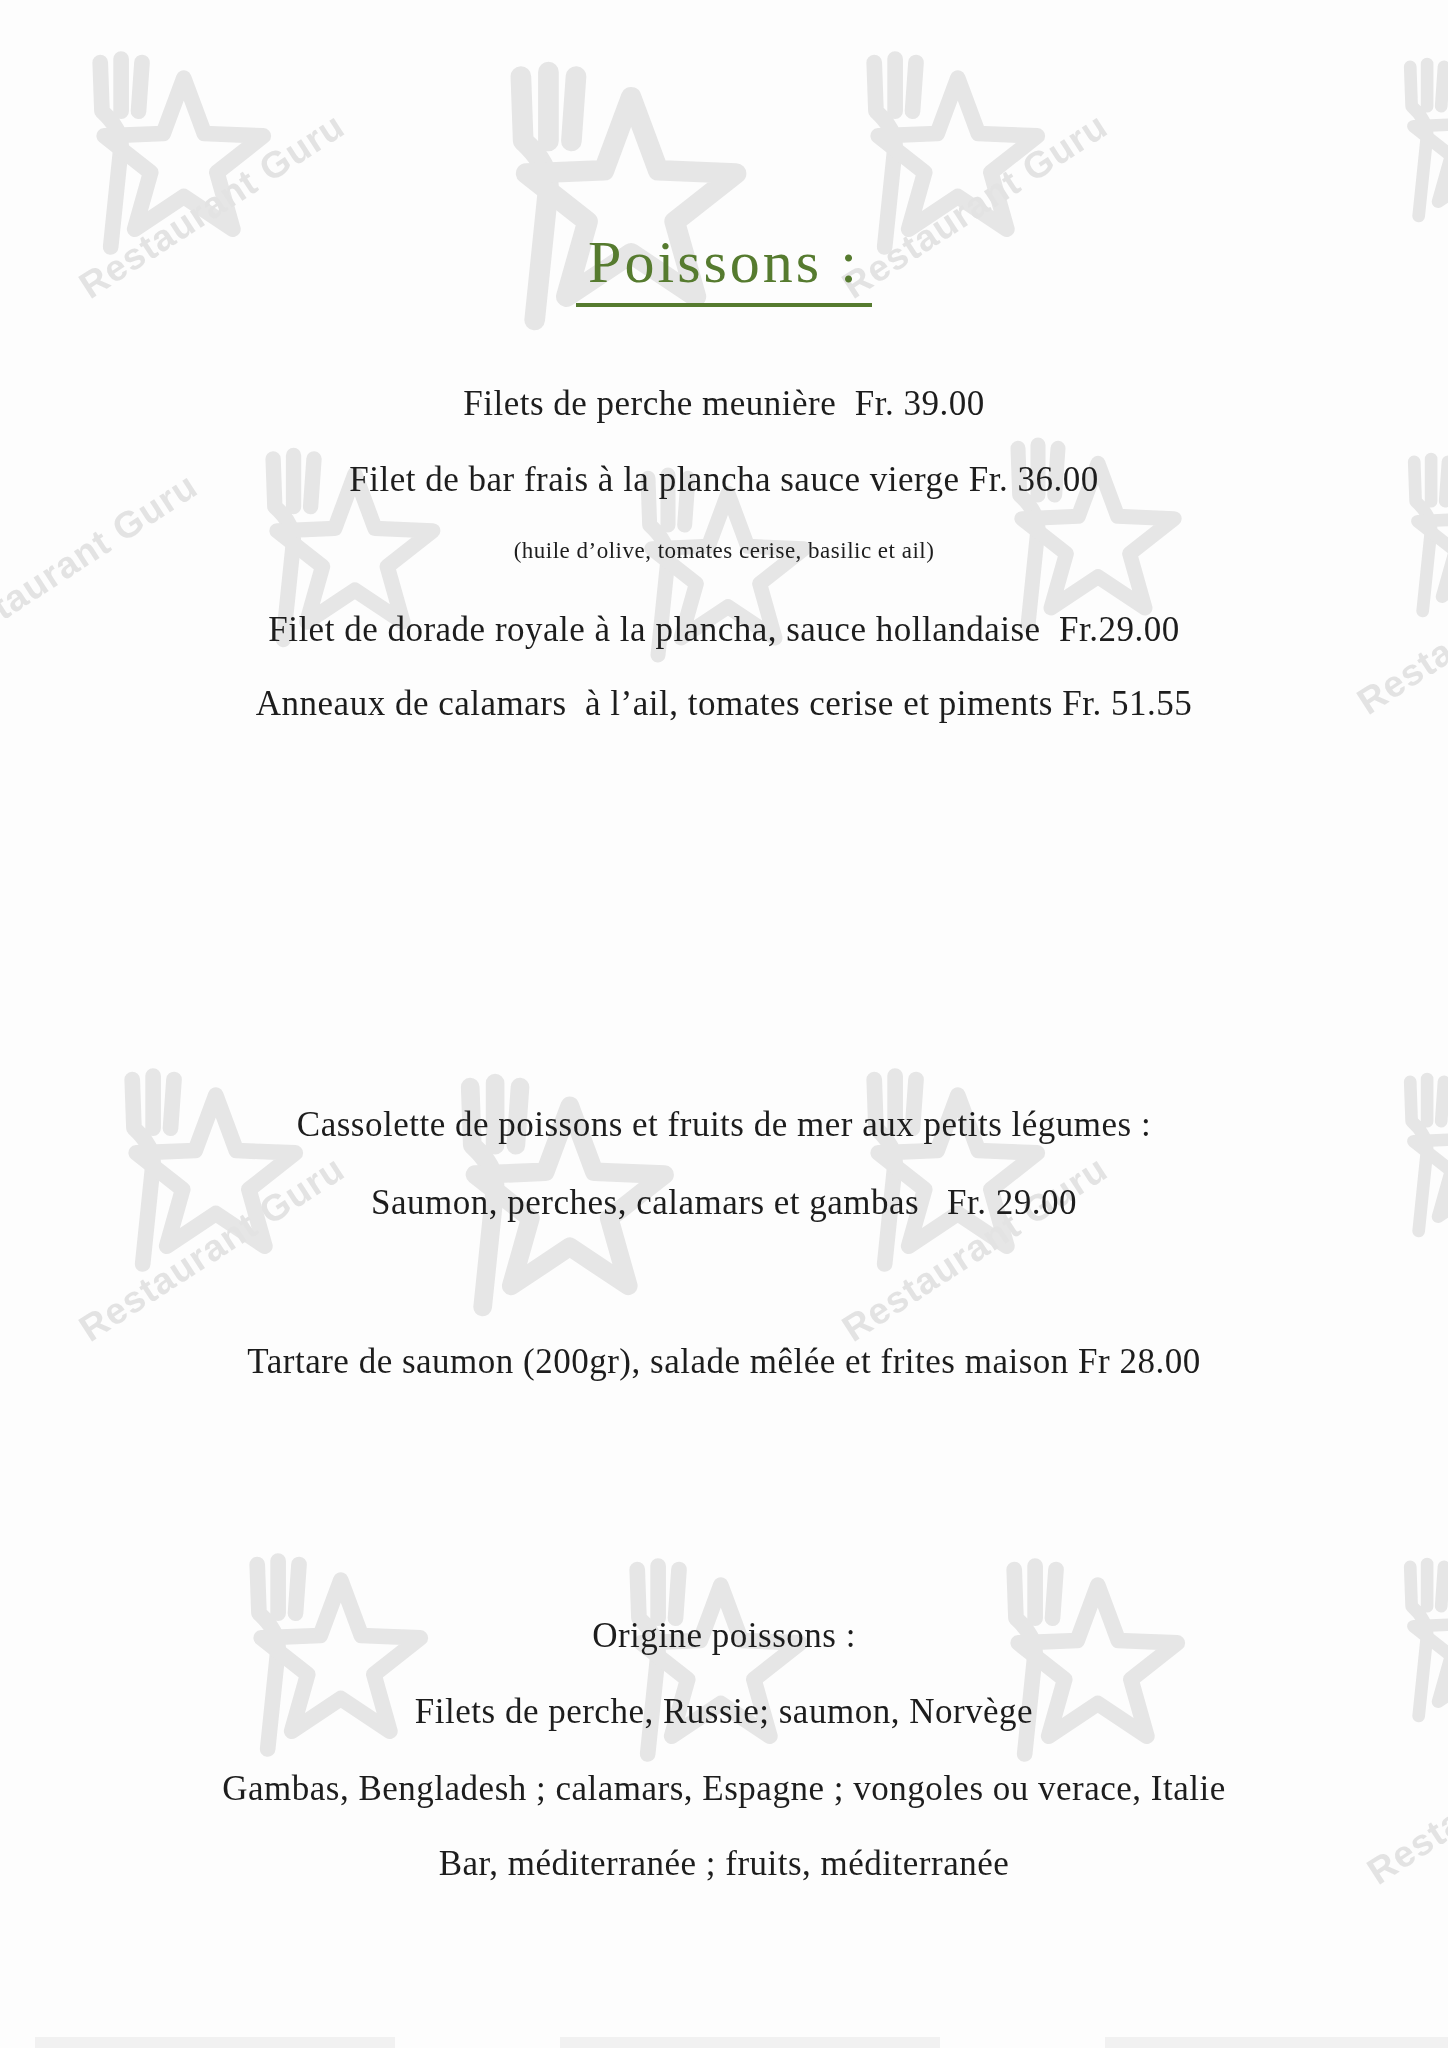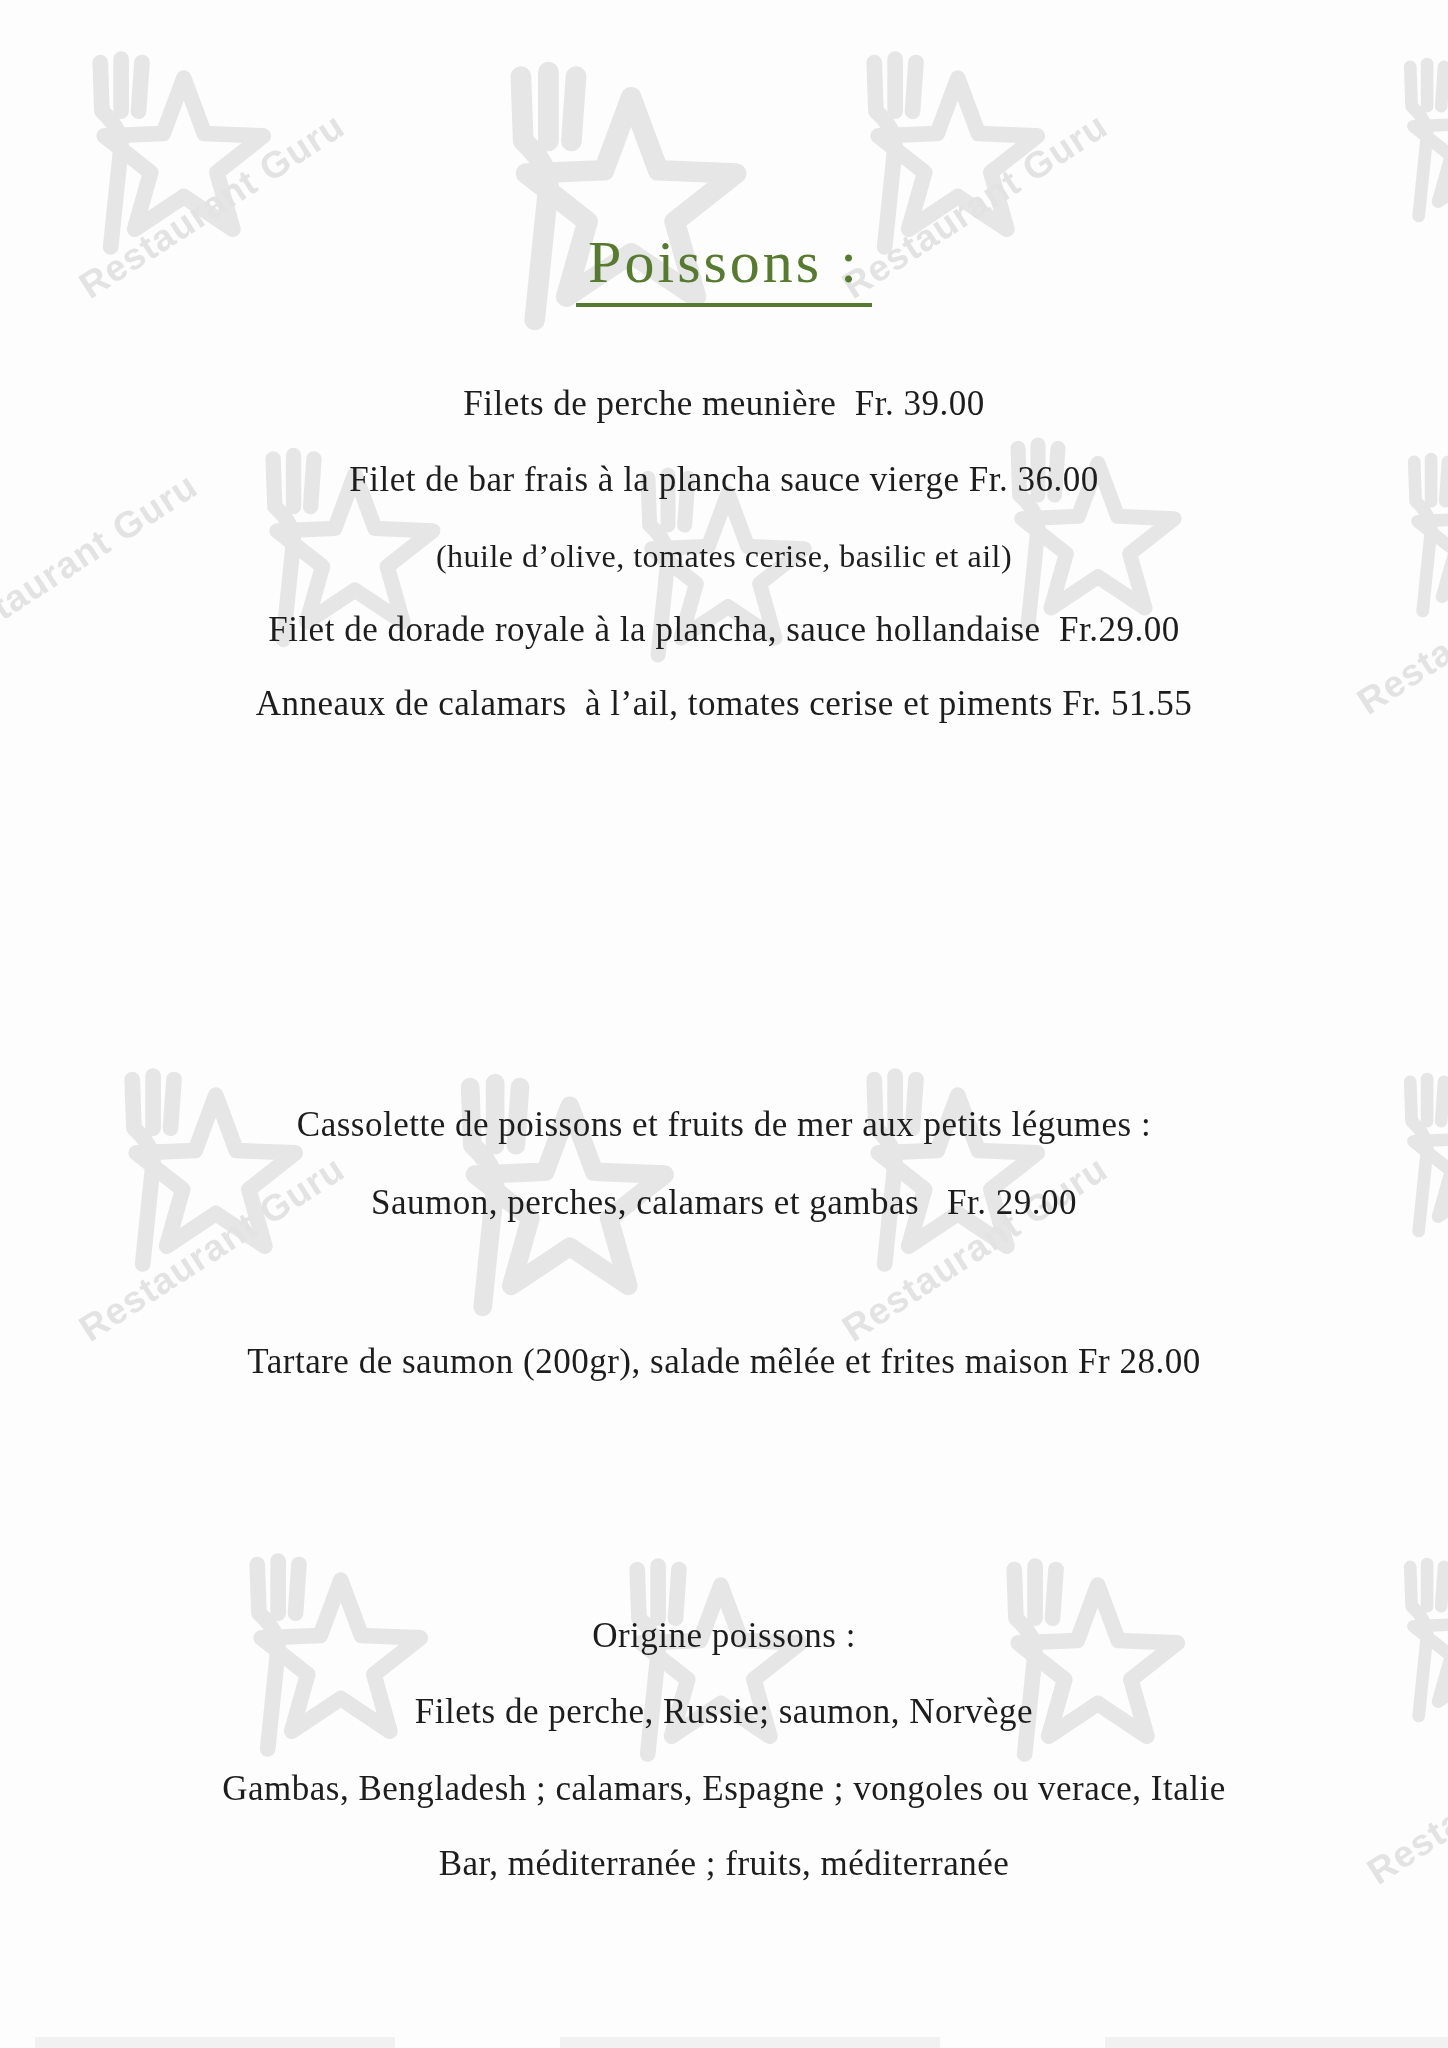--- a/index.html
+++ b/index.html
@@ -63,21 +63,21 @@
     position: absolute;
     left: 0;
     width: 100%;
     text-align: center;
     font-size: 35px;
     letter-spacing: 0.5px;
     color: #1d1d1d;
     white-space: pre-wrap;
   }
   .line.small {
-    font-size: 32px;
+    font-size: 23px;
   }
 
   
   .edge-strip {
     position: absolute;
     bottom: 0;
     height: 11px;
     background: #f1f1f1;
   }
 </style>

